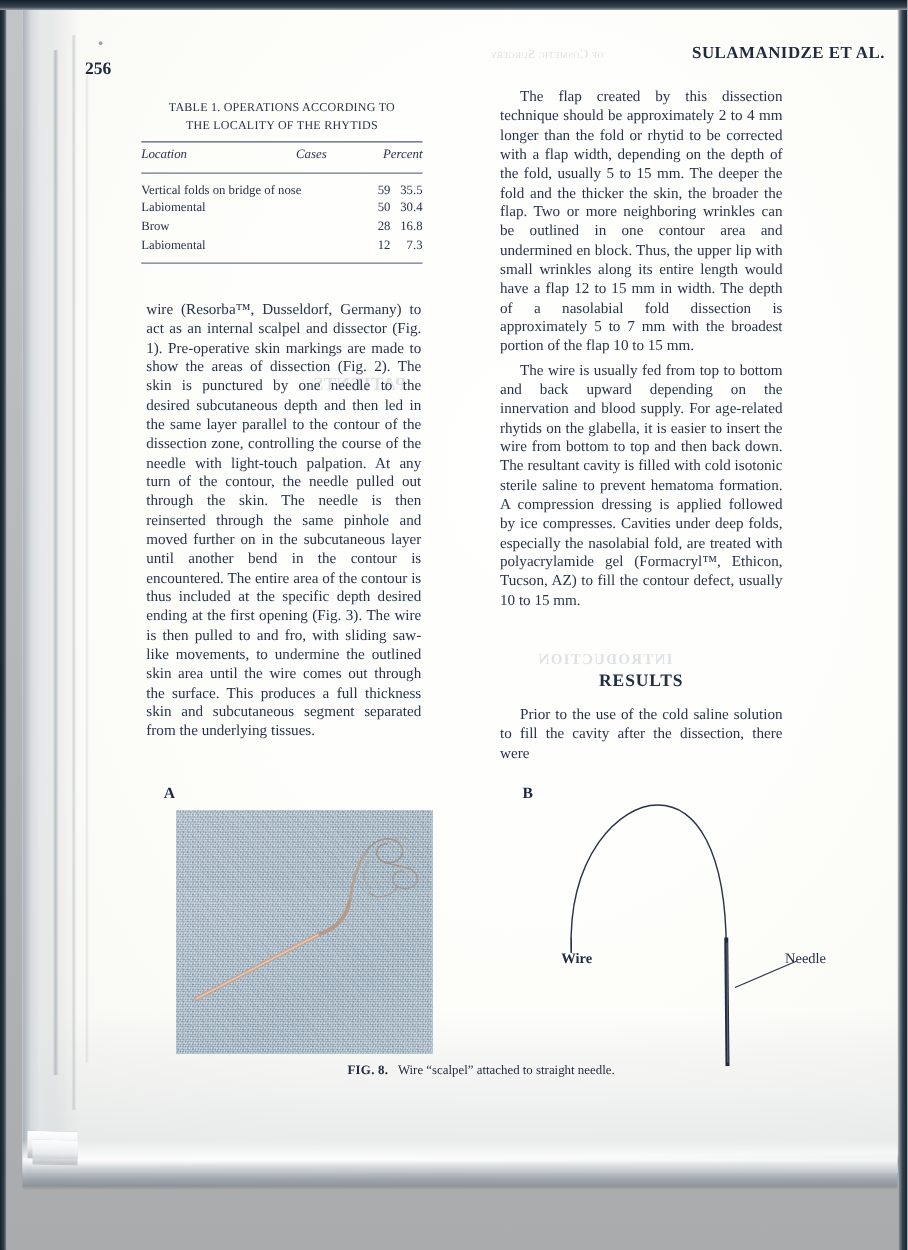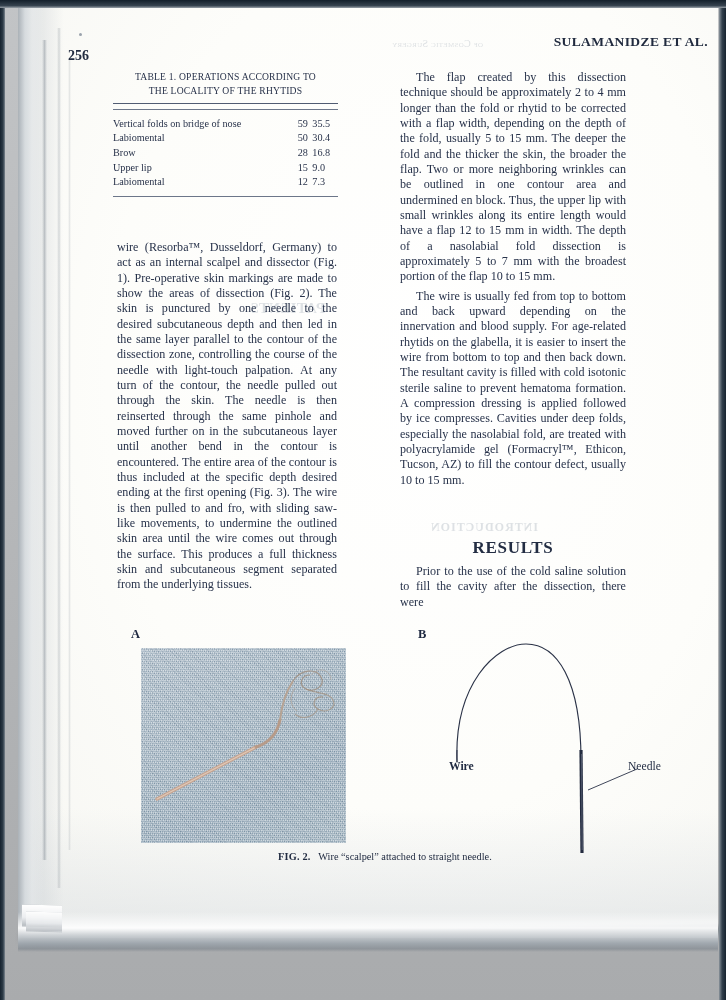--- a/index.html
+++ b/index.html
@@ -93,52 +93,52 @@
   }
   .running-head {
     position:absolute; right:18px; top:34px;
     font-family:"Liberation Serif", serif;
     font-weight:bold; font-size:13.5px; letter-spacing:.4px; color:#212b3f;
   }
   .speck { position:absolute; left:79px; top:33px; width:3px; height:3px;
            background:#9aa2ac; border-radius:50%; }
 
   
-  .table-wrap { position:absolute; left:113px; top:70px; width:225px; }
+  .table-wrap { position:absolute; left:113px; top:80px; width:225px; }
   .tbl-title {
     text-align:center; font-size:9.6px; color:#28324a;
     line-height:1.45; letter-spacing:.2px;
   }
   .tbl-title .sc { font-variant: small-caps; }
   .rule { border-top:1.1px solid #515c72; margin:5px 0 0 0; }
   .rule.thin { border-top:.9px solid #6c7689; }
   table.data { width:100%; border-collapse:collapse; font-size:10.2px; color:#28324a; }
   table.data th {
     font-style:italic; font-weight:normal; text-align:left;
     padding:4px 0 4px 0; font-size:10.3px;
   }
   table.data th.num { text-align:right; }
   table.data td { padding:0 0 .6px 0; line-height:1.37; }
-  table.data td.num { font-size:10.2px; }
+  table.data td.num { text-align:right; font-size:10.2px; }
 
   
   .col {
     position:absolute; width:228px;
     font-size:12.1px; line-height:1.268;
     text-align:justify; color:#27324a;
     hyphens:manual;
   }
   .col.left  { left:113px; top:236px; }
   .col.right { left:396px; top:66px; width:234px; }
   .col p { margin:4px; text-indent:16px; }
   .col p.noindent { text-indent:0; }
 
   .results-head {
     position:absolute; left:396px; top:538px; width:234px;
-    text-align:center; font-weight:bold; font-size:17px;
+    text-align:center; font-weight:bold; font-size:14px;
     letter-spacing:.7px; color:#232d43;
   }
 
   
   .panel-label {
     position:absolute; font-weight:bold; font-size:12.5px; color:#1e2840;
   }
   .panel-a-label { left:131px; top:627px; }
   .panel-b-label { left:418px; top:627px; }
 
@@ -209,42 +209,46 @@
 
     <div class="folio">256</div>
     <div class="running-head">SULAMANIDZE ET AL.</div>
 
     <div class="table-wrap">
       <div class="tbl-title">
         <span class="sc">TABLE 1.   OPERATIONS ACCORDING TO</span><br>
         <span class="sc">THE LOCALITY OF THE RHYTIDS</span>
       </div>
       <div class="rule"></div>
+      <table class="data">
+        <thead>
+          <tr>
+            <th>Location</th>
+            <th class="num">Cases</th>
+            <th class="num">Percent</th>
+          </tr>
+        </thead>
+      </table>
       <div class="rule thin"></div>
       <table class="data" style="margin-top:7px">
         <tbody>
           <tr>
             <td>Vertical folds on bridge of nose</td>
             <td class="num">59</td>
             <td class="num">35.5</td>
           </tr>
           <tr>
             <td>Labiomental</td>
             <td class="num">50</td>
             <td class="num">30.4</td>
           </tr>
           <tr>
             <td>Brow</td>
             <td class="num">28</td>
             <td class="num">16.8</td>
-          </tr>
-          <tr>
-            <td>Upper lip</td>
-            <td class="num">15</td>
-            <td class="num">9.0</td>
           </tr>
           <tr>
             <td>Labiomental</td>
             <td class="num">12</td>
             <td class="num">7.3</td>
           </tr>
         </tbody>
       </table>
       <div class="rule thin" style="margin-top:6px"></div>
     </div>
@@ -298,21 +302,21 @@
         <path d="M229 131 L180 152" stroke="#2a3247" stroke-width=".9" fill="none"></path>
 
         <path d="M49 112 L49 124" stroke="#2a3247" stroke-width=".9"></path>
       </svg>
     </div>
 
     <div class="fig-annot annot-wire">Wire</div>
     <div class="fig-annot annot-needle">Needle</div>
 
     <div class="fig-caption">
-      <b>FIG. 2.</b>
+      <b>FIG. 8.</b>
       &nbsp;&nbsp;<span>Wire “scalpel” attached to straight needle.</span>
     </div>
 
   </div>
 
   <div class="page-shadow"></div>
   <div class="leaves"></div>
   <div class="leaf-edge l1"></div>
   <div class="leaf-edge l2"></div>
 

